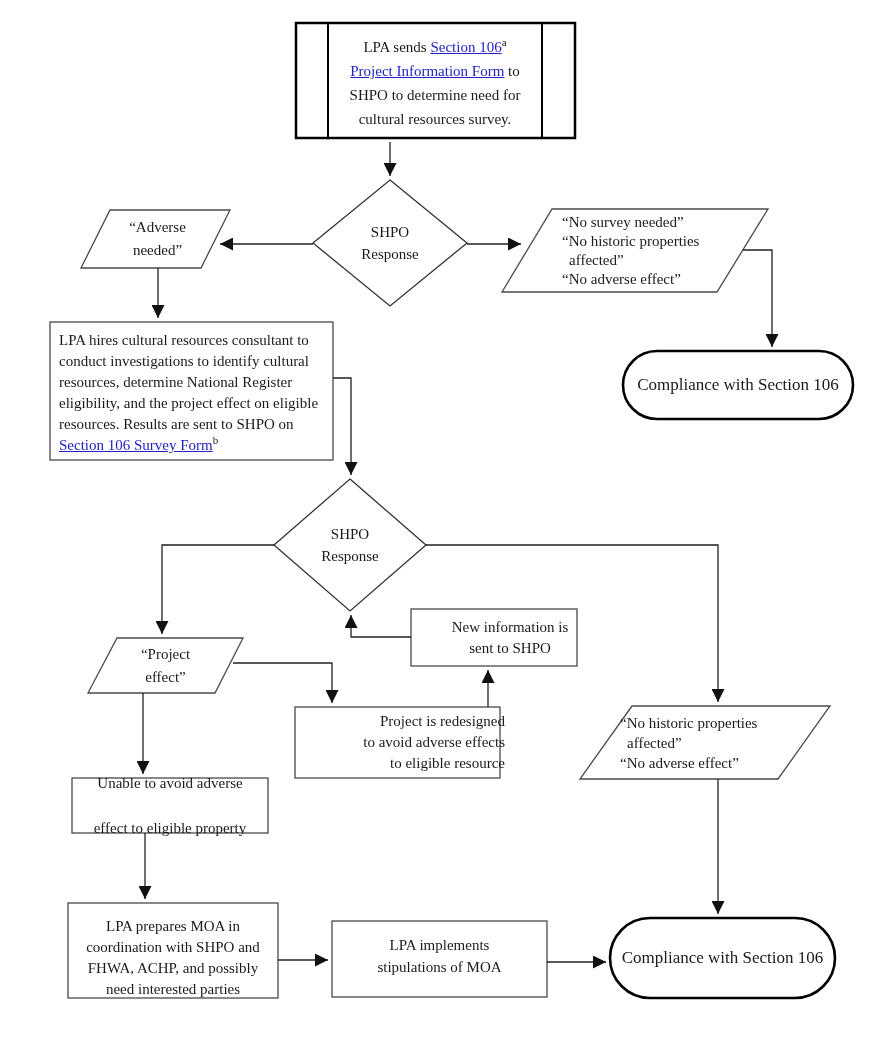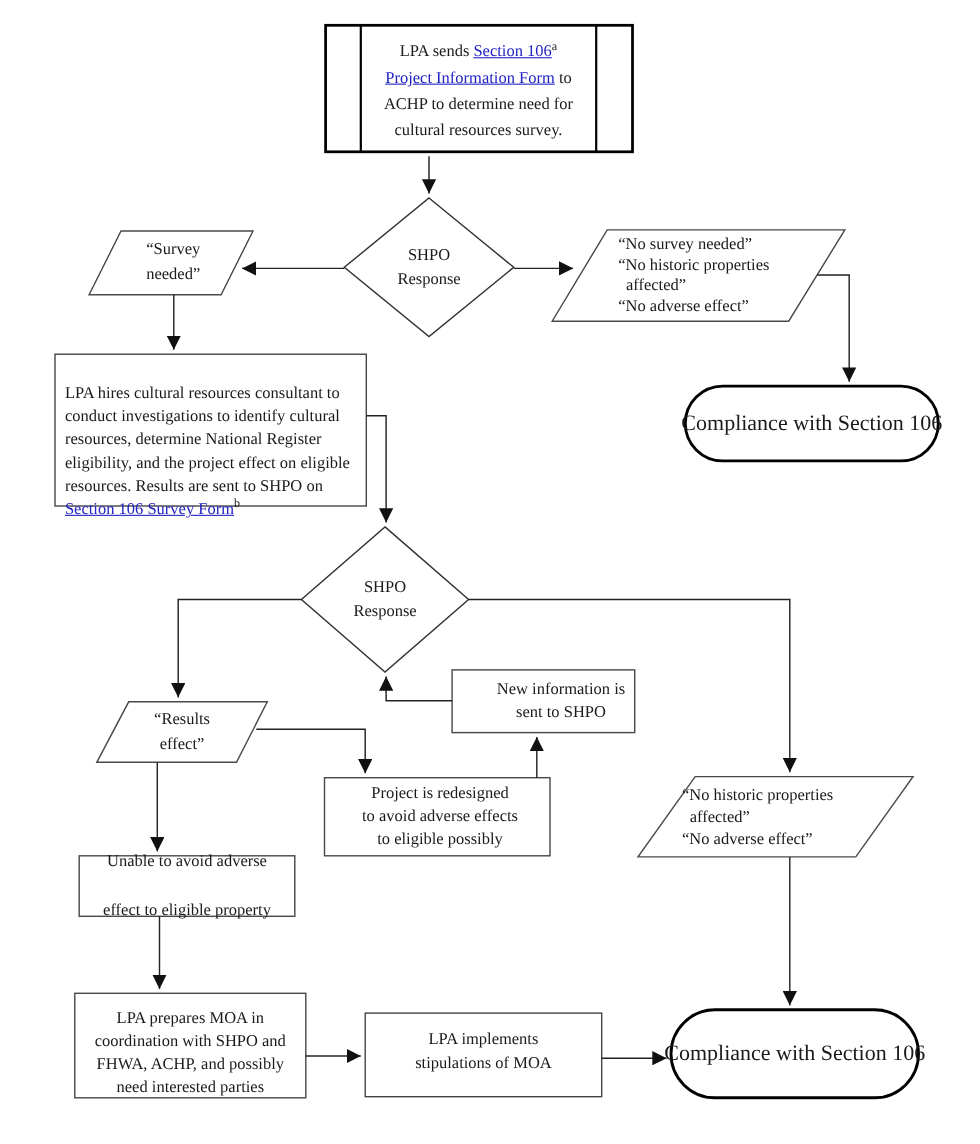--- a/index.html
+++ b/index.html
@@ -5,21 +5,21 @@
   html,body{margin:0;padding:0;background:#ffffff;}
   .stage{position:relative;width:891px;height:1040px;background:#ffffff;
          font-family:"Liberation Serif",serif;color:#1a1a1a;overflow:hidden;}
   svg.layer{position:absolute;left:0;top:0;width:891px;height:1040px;}
   .txt{position:absolute;font-size:15px;line-height:20px;text-align:center;white-space:nowrap;}
   .wraptxt{position:absolute;font-size:15px;line-height:21px;text-align:left;white-space:normal;}
   .flexc{display:flex;flex-direction:column;align-items:center;justify-content:center;}
   .leftal{text-align:left;}
   .link{color:#2323c4;text-decoration:underline;cursor:pointer;}
   sup.fn{font-size:11px;color:#1a1a1a;vertical-align:super;line-height:0;}
-  .big{font-size:20px;align-items:center;}
+  .big{font-size:17px;align-items:center;}
 </style>
 </head>
 <body>
 
 <div class="stage">
 
   <svg class="layer" viewBox="0 0 891 1040" xmlns="http://www.w3.org/2000/svg">
     <defs>
       <marker id="arr" viewBox="0 0 10 10" refX="10" refY="5" markerWidth="10" markerHeight="10" orient="auto-start-reverse">
         <path d="M0,0 L10,5 L0,10 Z" fill="#111111"></path>
@@ -76,68 +76,68 @@
       <path d="M145,833 L145,899" marker-end="url(#arr)"></path>
       <path d="M278,960 L328,960" marker-end="url(#arr)"></path>
       <path d="M547,962 L606,962" marker-end="url(#arr)"></path>
       <path d="M718,779 L718,914" marker-end="url(#arr)"></path>
     </g>
   </svg>
 
   <div class="txt" style="left:330px;top:35px;width:210px;line-height:24px;font-family:Liberation Serif, serif;">
     <div><span>LPA sends </span><span class="link">Section 106</span><sup class="fn">a</sup></div>
     <div><span class="link">Project Information Form</span><span> to</span></div>
-    <div>ACHP to determine need for</div>
+    <div>SHPO to determine need for</div>
     <div>cultural resources survey.</div>
   </div>
 
   <div class="txt" style="left:330px;top:221px;width:120px;line-height:22px;">
     <div>SHPO</div>
     <div>Response</div>
   </div>
 
   <div class="txt" style="left:95px;top:216px;width:125px;line-height:23px;">
-    <div>“Survey</div>
+    <div>“Adverse</div>
     <div>needed”</div>
   </div>
 
   <div class="txt leftal" style="left:562px;top:213px;width:215px;line-height:19px;">
     <div>“No survey needed”</div>
     <div>“No historic properties</div>
     <div style="padding-left:7px;">affected”</div>
     <div>“No adverse effect”</div>
   </div>
 
   <div class="txt flexc big" style="left:623px;top:351px;width:230px;height:68px;">
     <div>Compliance with Section 106</div>
   </div>
 
-  <div class="wraptxt" style="left:59px;top:348px;width:267px;">
+  <div class="wraptxt" style="left:59px;top:330px;width:267px;">
     <span>LPA hires cultural resources consultant to conduct investigations to identify cultural resources, determine National Register eligibility, and the project effect on eligible resources.  Results are sent to SHPO on </span><span class="link">Section 106 Survey Form</span><sup class="fn">b</sup>
   </div>
 
   <div class="txt" style="left:290px;top:523px;width:120px;line-height:22px;">
     <div>SHPO</div>
     <div>Response</div>
   </div>
 
   <div class="txt" style="left:103px;top:643px;width:125px;line-height:23px;">
-    <div>“Results</div>
+    <div>“Project</div>
     <div>effect”</div>
   </div>
 
   <div class="txt flexc" style="left:411px;top:609px;width:166px;height:57px;line-height:21px;padding-left:16px;">
     <div>New information is</div>
     <div>sent to SHPO</div>
   </div>
 
-  <div class="txt flexc" style="left:295px;top:707px;width:210px;height:71px;line-height:21px;">
+  <div class="txt flexc" style="left:295px;top:707px;width:210px;height:71px;line-height:21px;align-items:flex-end;">
     <div>Project is redesigned</div>
     <div>to avoid adverse effects</div>
-    <div>to eligible possibly</div>
+    <div>to eligible resource</div>
   </div>
 
   <div class="txt leftal" style="left:620px;top:713px;width:200px;line-height:20px;">
     <div>“No historic properties</div>
     <div style="padding-left:7px;">affected”</div>
     <div>“No adverse effect”</div>
   </div>
 
   <div class="txt flexc" style="left:72px;top:778px;width:196px;height:55px;line-height:21px;gap:24px;">
     <div>Unable to avoid adverse</div>

